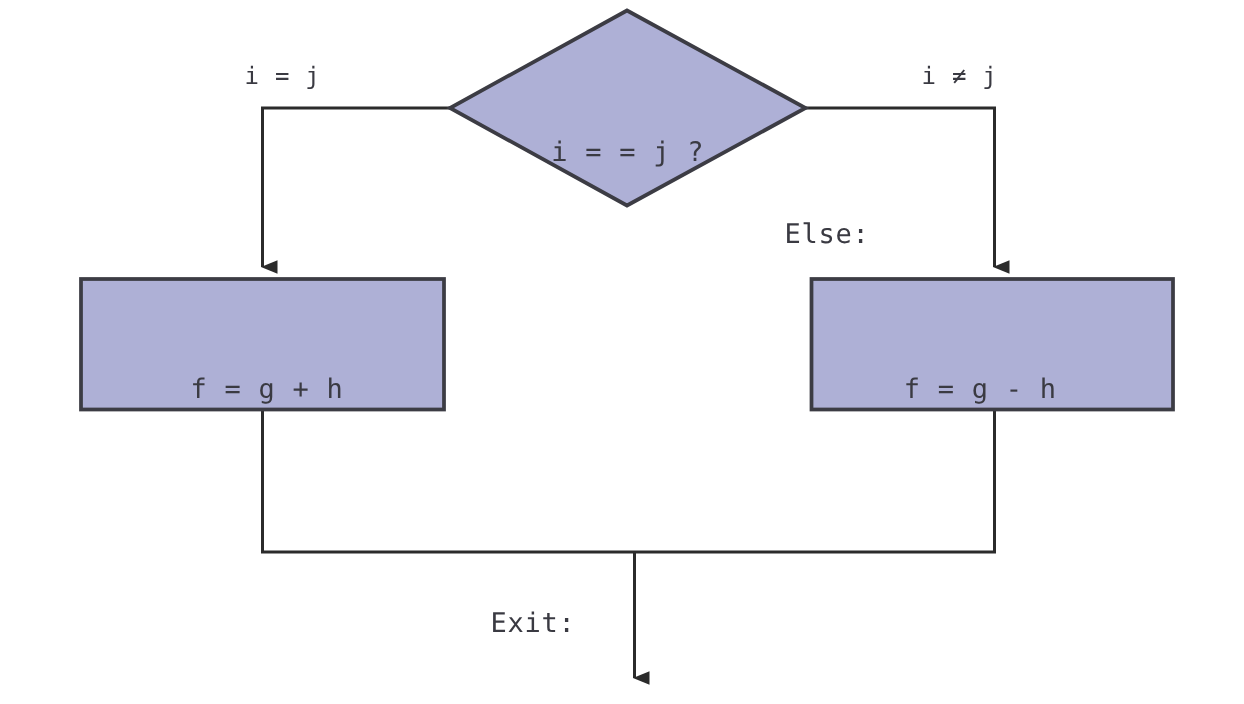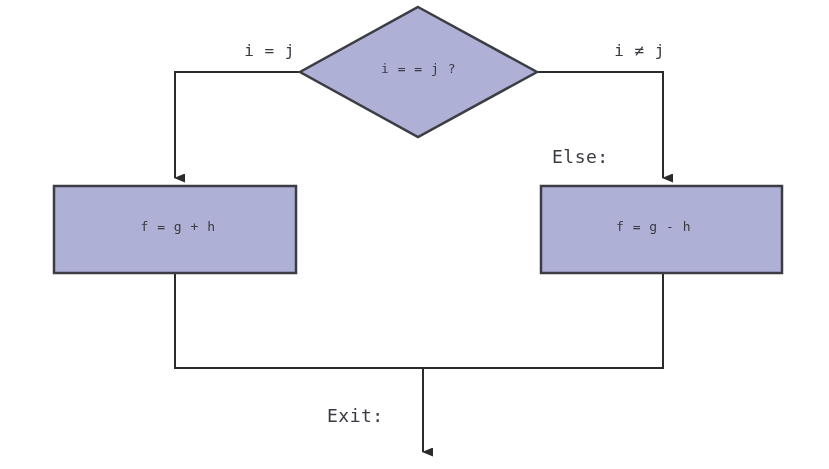--- a/index.html
+++ b/index.html
@@ -34,21 +34,22 @@
     letter-spacing: 0.5px;
   }
   .edge-label {
     position: absolute;
     font-family: "DejaVu Sans Mono", monospace;
     color: #3a3a42;
     white-space: nowrap;
     letter-spacing: 0.5px;
   }
   .shape-text {
-    font-size: 13px;
+    font-size: 18px;
+    margin-top: 30px;
   }
   .branch-text {
     font-size: 16px;
   }
   .annot-text {
     font-size: 18px;
   }
 </style>
 </head>
 <body>
@@ -76,21 +77,21 @@
 
     <rect x="541" y="186" width="241" height="87" fill="#aeb0d6" stroke="#3c3c44" stroke-width="2.5"></rect>
   </svg>
 
   <div class="node-label shape-text" style="left:300px; top:61px; width:237px;">i = = j ?</div>
 
   <div class="node-label shape-text" style="left:54px; top:219px; width:248px;">f = g + h</div>
 
   <div class="node-label shape-text" style="left:541px; top:219px; width:225px;">f = g - h</div>
 
-  <div class="edge-label branch-text" style="left:175px; top:41px; width:120px; text-align:right;">i = j</div>
+  <div class="edge-label branch-text" style="left:163px; top:41px; width:120px; text-align:left;">i = j</div>
 
   <div class="edge-label branch-text" style="left:545px; top:41px; width:120px; text-align:right;">i ≠ j</div>
 
-  <div class="edge-label annot-text" style="left:552px; top:146px;">Else:</div>
+  <div class="edge-label annot-text" style="left:523px; top:146px;">Else:</div>
 
   <div class="edge-label annot-text" style="left:327px; top:405px;">Exit:</div>
 
 </div>
 
 </body></html>

